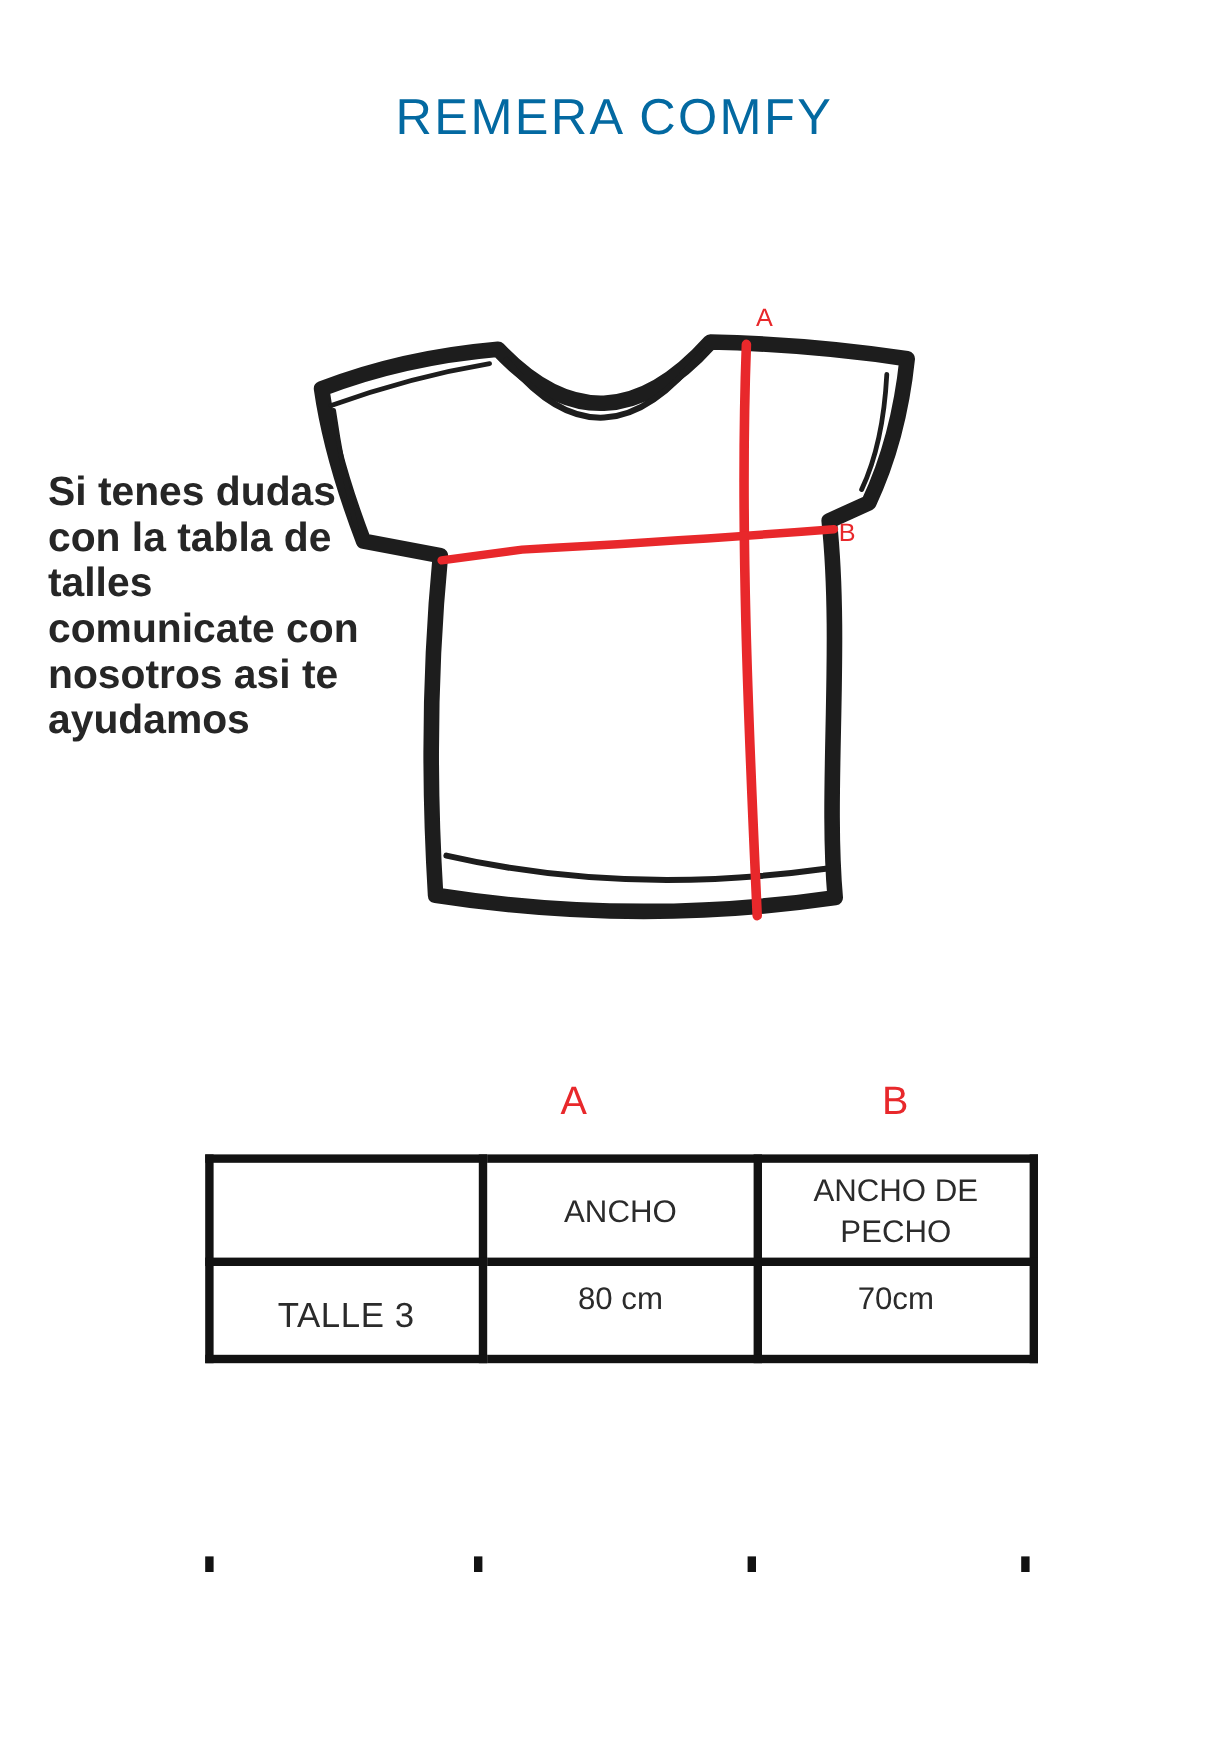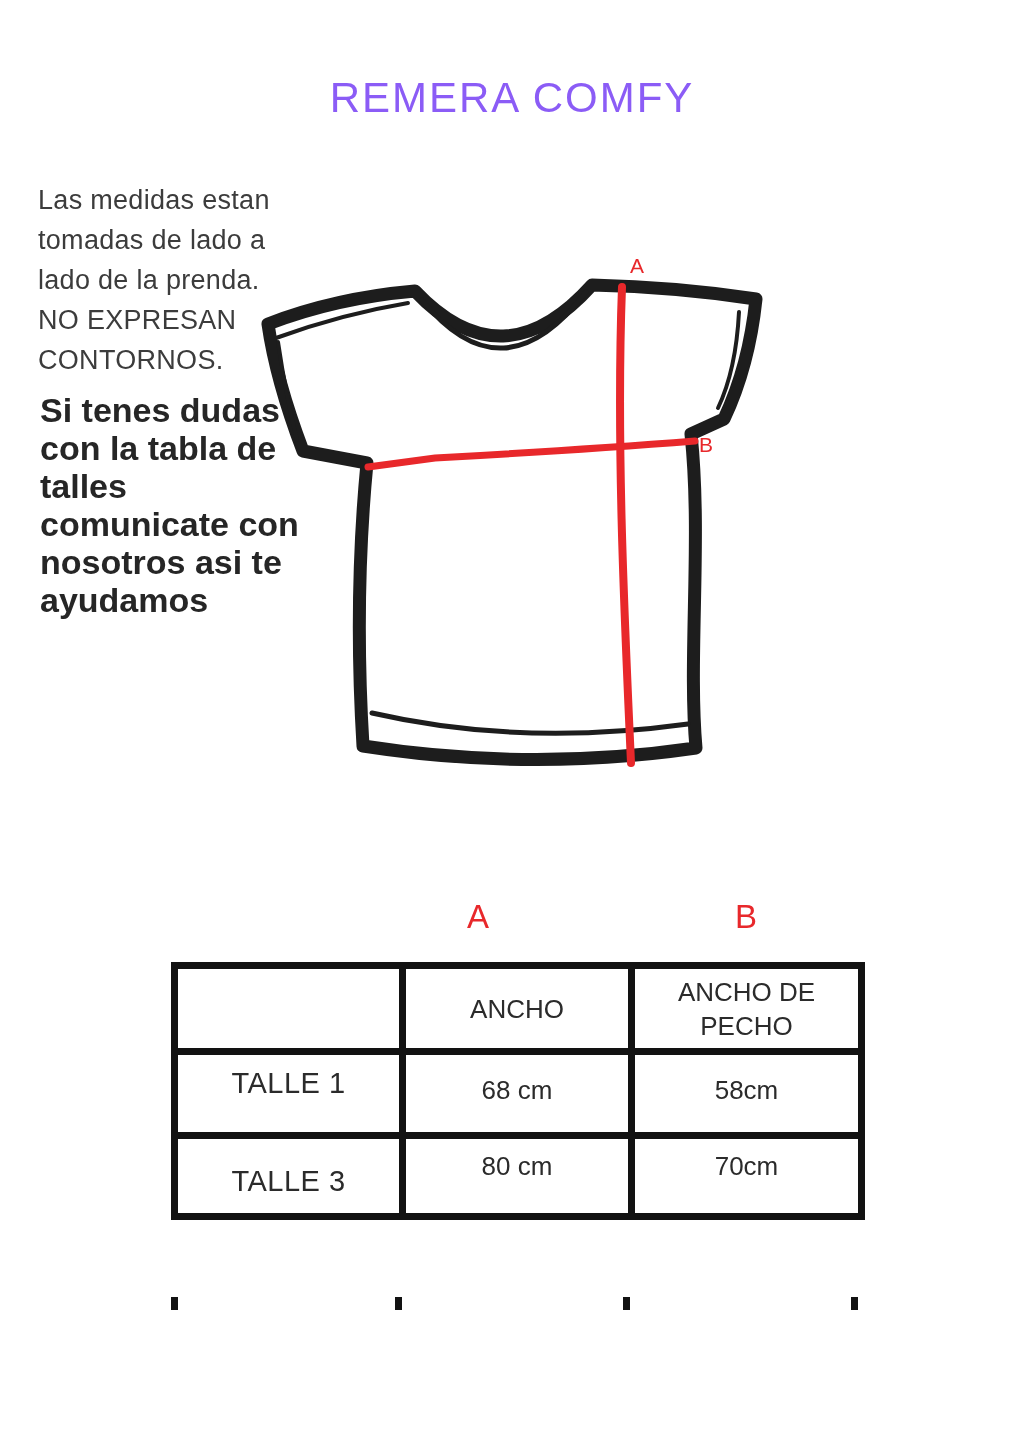--- a/index.html
+++ b/index.html
@@ -4,21 +4,21 @@
 <style>
   * { margin:0; padding:0; box-sizing:border-box; }
   html,body { background:#ffffff; }
   .page {
     position:relative; width:1024px; height:1448px; background:#ffffff;
     font-family:"Liberation Sans", sans-serif; overflow:hidden; margin:0 auto;
   }
   .title {
     position:absolute; top:74px; left:0; width:100%;
     text-align:center; font-size:42px; font-weight:300;
-    letter-spacing:2px; color:#8b5cf6;
+    letter-spacing:2px; color:#0369a1;
   }
   .note-light {
     position:absolute; left:38px; top:180px; width:290px;
     font-size:27px; line-height:40px; font-weight:300; color:#3c3c3c;
     letter-spacing:.3px; white-space:pre-line;
   }
   .note-bold {
     position:absolute; left:40px; top:391px; width:260px;
     font-size:34px; line-height:38px; font-weight:700; color:#262626;
     white-space:pre-line;
@@ -55,25 +55,20 @@
   .stub { position:absolute; width:7px; height:13px; background:#121212; top:1297px; }
   .stub-1 { left:171px; } .stub-2 { left:395px; } .stub-3 { left:623px; } .stub-4 { left:851px; }
 </style>
 </head>
 <body>
 
 <div class="page">
 
   <h1 class="title">REMERA COMFY</h1>
 
-  <div class="note-light">Las medidas estan
-tomadas de lado a
-lado de la prenda.
-NO EXPRESAN
-CONTORNOS.</div>
 
   <div class="note-bold">Si tenes dudas
 con la tabla de
 talles
 comunicate con
 nosotros asi te
 ayudamos</div>
 
   <svg class="tee" viewBox="0 0 520 520" aria-hidden="true">
     <g fill="none" stroke="#1d1d1d" stroke-linecap="round" stroke-linejoin="round">
@@ -118,31 +113,20 @@
     <tbody>
         <tr class="hdr">
       <td></td>
       <td>
         <span>ANCHO</span>
       </td>
       <td>
         <span class="hdr-wrap">ANCHO DE PECHO</span>
       </td>
     </tr>
-    <tr class="r1">
-      <td class="size-cell">
-        <span class="up10">TALLE 1</span>
-      </td>
-      <td class="value-cell">
-        <span class="up3">68 cm</span>
-      </td>
-      <td class="value-cell">
-        <span class="up3">58cm</span>
-      </td>
-    </tr>
     <tr class="r3">
       <td class="size-cell">
         <span class="dn5">TALLE 3</span>
       </td>
       <td class="value-cell">
         <span class="up10">80 cm</span>
       </td>
       <td class="value-cell">
         <span class="up10">70cm</span>
       </td>

